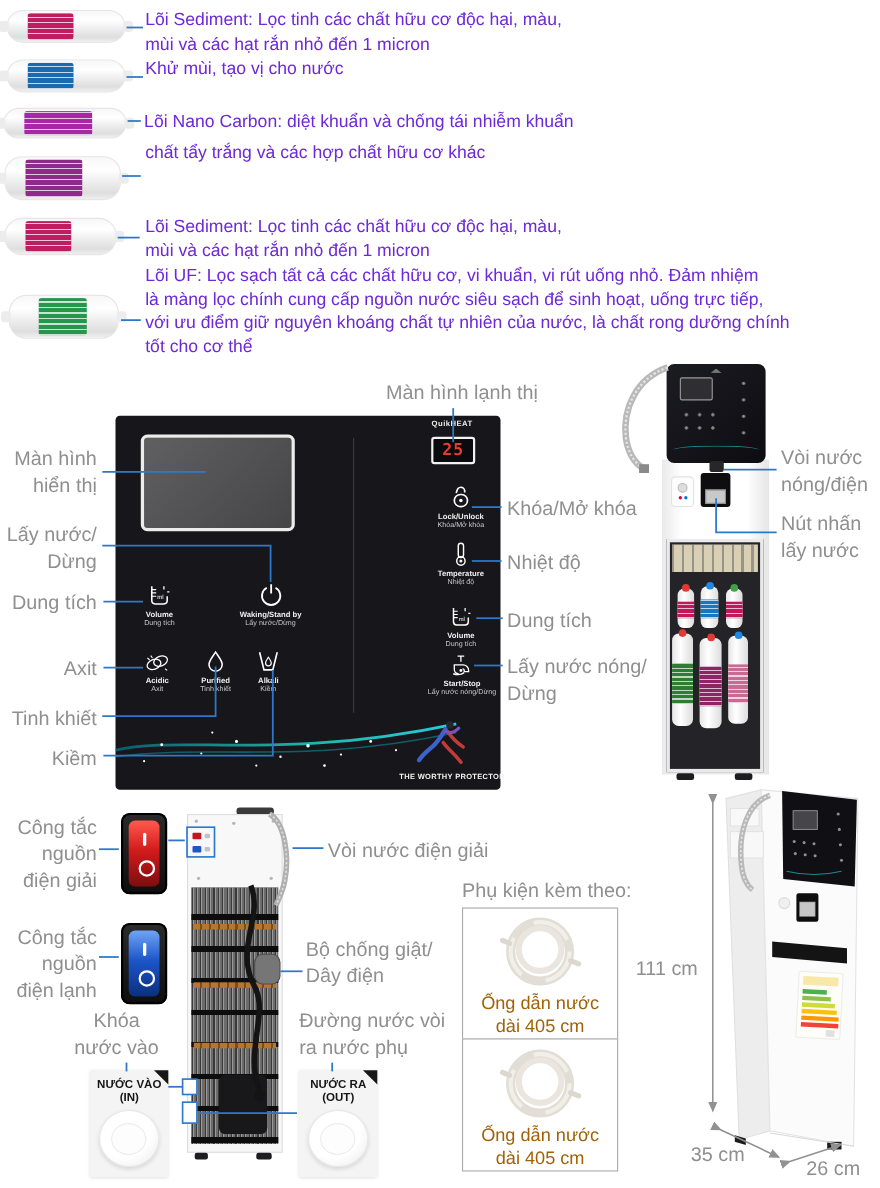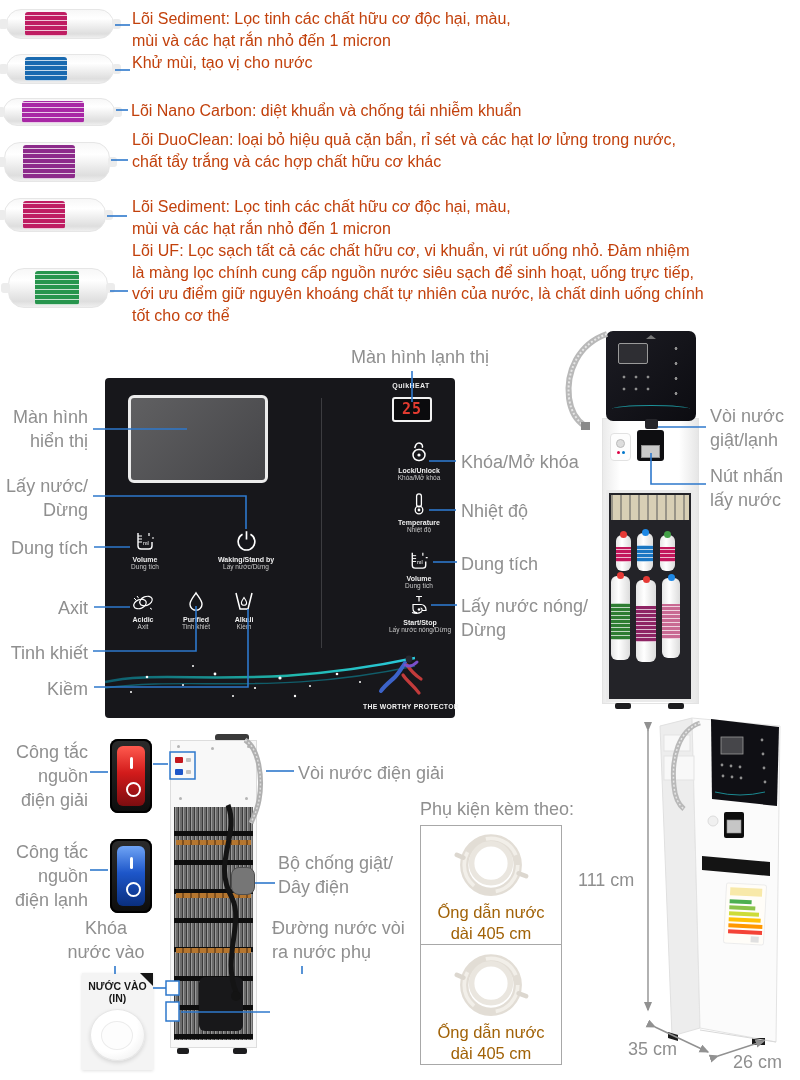--- a/index.html
+++ b/index.html
@@ -1,20 +1,20 @@
 <!DOCTYPE html>
 <html><head>
 <meta charset="utf-8">
 <style>
   *{box-sizing:border-box;margin:0;padding:0}
   body{background:#fff}
   .stage{position:relative;width:800px;height:1080px;background:#fff;overflow:hidden;
          font-family:"Liberation Sans","DejaVu Sans",sans-serif}
   
-  .ftxt{position:absolute;color:#c2410c;font-size:16px;line-height:21.5px;white-space:nowrap}
+  .ftxt{position:absolute;color:#6d28d9;font-size:16px;line-height:21.5px;white-space:nowrap}
   .lbl{position:absolute;color:#8f8f8f;font-size:18px;line-height:24px;white-space:nowrap}
   .ra{text-align:right}.ctr{text-align:center}
   
   .cart{position:absolute;background:linear-gradient(180deg,#f7f7f7,#ffffff 30%,#dedede 85%,#efefef);
         border:1px solid #e6e6e6;border-radius:16px}
   .cart::before,.cart::after{content:"";position:absolute;top:50%;width:9px;height:10px;margin-top:-5px;
         background:#ececec;border-radius:3px}
   .cart::before{left:-8px}.cart::after{right:-8px}
   .cart .band{position:absolute;top:2px;bottom:2px;left:18px;width:42px;border-radius:3px;
         background-image:repeating-linear-gradient(0deg,rgba(255,255,255,.75) 0 1px,transparent 1px 5px)}
@@ -121,39 +121,38 @@
       <span class="band" style="background-color:#a827a5;width:62px"></span>
     </div>
   <div class="ftxt" style="left:131px;top:100px">
     <div>Lõi Nano Carbon: diệt khuẩn và chống tái nhiễm khuẩn</div>
   </div>
 
   <div class="cart" style="left:4px;top:142px;width:106px;height:40px">
       <span class="band" style="background-color:#8d2b8b;width:52px"></span>
     </div>
   <div class="ftxt" style="left:132px;top:129px">
-    <div>Lõi DuoClean: loại bỏ hiệu quả cặn bẩn, rỉ sét và các hạt lơ lửng trong nước,</div>
       <div>chất tẩy trắng và các hợp chất hữu cơ khác</div>
   </div>
 
   <div class="cart" style="left:4px;top:198px;width:102px;height:34px">
       <span class="band" style="background-color:#bf1d62"></span>
     </div>
   <div class="ftxt" style="left:132px;top:196px">
     <div>Lõi Sediment: Lọc tinh các chất hữu cơ độc hại, màu,</div>
       <div>mùi và các hạt rắn nhỏ đến 1 micron</div>
   </div>
 
   <div class="cart" style="left:8px;top:268px;width:100px;height:40px">
       <span class="band" style="background-color:#27954d;left:26px;width:44px"></span>
     </div>
   <div class="ftxt" style="left:132px;top:240px">
     <div>Lõi UF: Lọc sạch tất cả các chất hữu cơ, vi khuẩn, vi rút uống nhỏ. Đảm nhiệm</div>
       <div>là màng lọc chính cung cấp nguồn nước siêu sạch để sinh hoạt, uống trực tiếp,</div>
-      <div>với ưu điểm giữ nguyên khoáng chất tự nhiên của nước, là chất dinh uống chính</div>
+      <div>với ưu điểm giữ nguyên khoáng chất tự nhiên của nước, là chất rong dưỡng chính</div>
       <div>tốt cho cơ thể</div>
   </div>
 
   <div class="lbl ctr" style="left:335px;top:345px;width:170px">Màn hình lạnh thị</div>
 
   <div class="panel">
     <div class="pscreen"></div>
     <div class="qh">QuikHEAT</div>
     <div class="led">25</div>
     <div class="pdiv"></div>
@@ -344,21 +343,21 @@
     </div>
   <div class="bt" style="left:662px;top:578px;width:18px;height:80px">
       <i style="background-color:#c96a93"></i>
       <b style="background:#1e88e5"></b>
     </div>
   <div class="foot" style="left:615px;top:703px;width:16px;height:6px"></div>
   <div class="foot" style="left:668px;top:703px;width:16px;height:6px"></div>
 
   <div class="lbl" style="left:710px;top:404px">
     <div>Vòi nước</div>
-      <div>giật/lạnh</div>
+      <div>nóng/điện</div>
   </div>
   <div class="lbl" style="left:710px;top:464px">
     <div>Nút nhấn</div>
       <div>lấy nước</div>
   </div>
 
   <div class="sw red" style="top:739px">
       <span class="rock"></span>
     </div>
   <div class="sw blue" style="top:839px">
@@ -407,20 +406,25 @@
       <div>nước vào</div>
   </div>
   <div class="lbl" style="left:272px;top:916px">
     <div>Đường nước vòi</div>
       <div>ra nước phụ</div>
   </div>
 
   <div class="inset" style="left:82px">
     <div class="t1">NƯỚC VÀO</div>
     <div class="t2">(IN)</div>
+    <span class="cap"></span>
+  </div>
+  <div class="inset" style="left:272px">
+    <div class="t1">NƯỚC RA</div>
+    <div class="t2">(OUT)</div>
     <span class="cap"></span>
   </div>
 
   <div class="lbl" style="left:420px;top:797px">Phụ kiện kèm theo:</div>
   <div class="accbox" style="top:825px;height:120px">
     <svg width="90" height="72" viewBox="0 0 90 78" style="display:block;margin:4px auto 0">
       <circle cx="45" cy="38" r="29" fill="none" stroke="#e2ddd5" stroke-width="9"></circle>
       <circle cx="45" cy="38" r="29" fill="none" stroke="#f2efe9" stroke-width="4" stroke-dasharray="40 25"></circle>
       <circle cx="45" cy="36" r="21" fill="none" stroke="#eae6df" stroke-width="6"></circle>
       <path d="M15 30 l-7 -3 M75 47 l8 3" stroke="#dcd7cf" stroke-width="5" stroke-linecap="round"></path>

